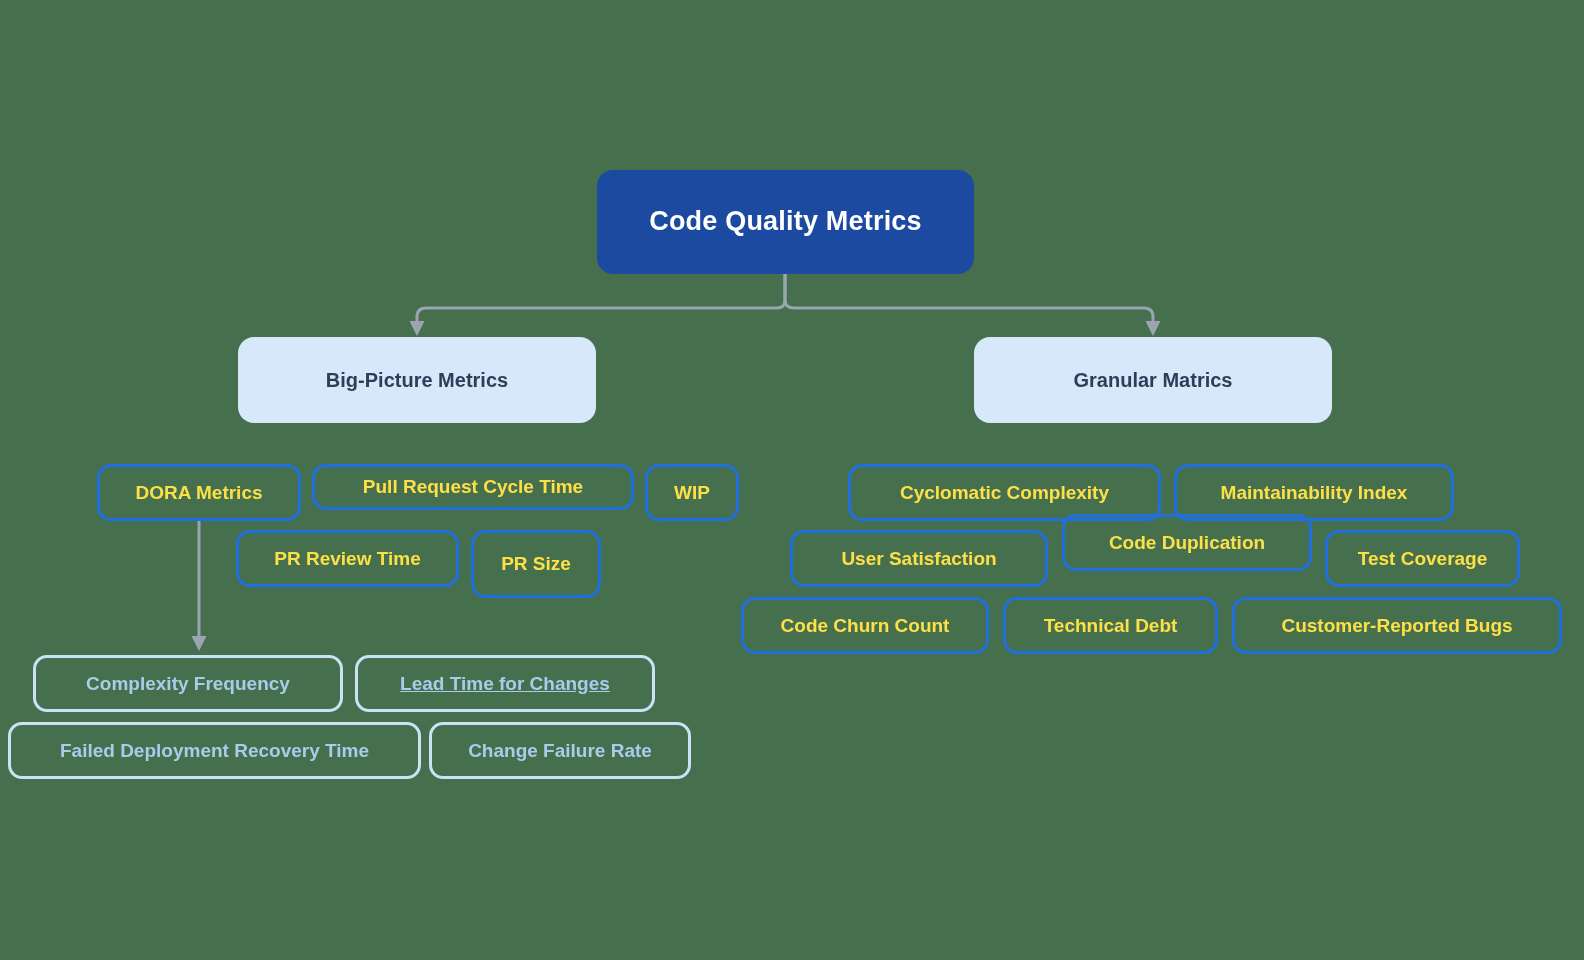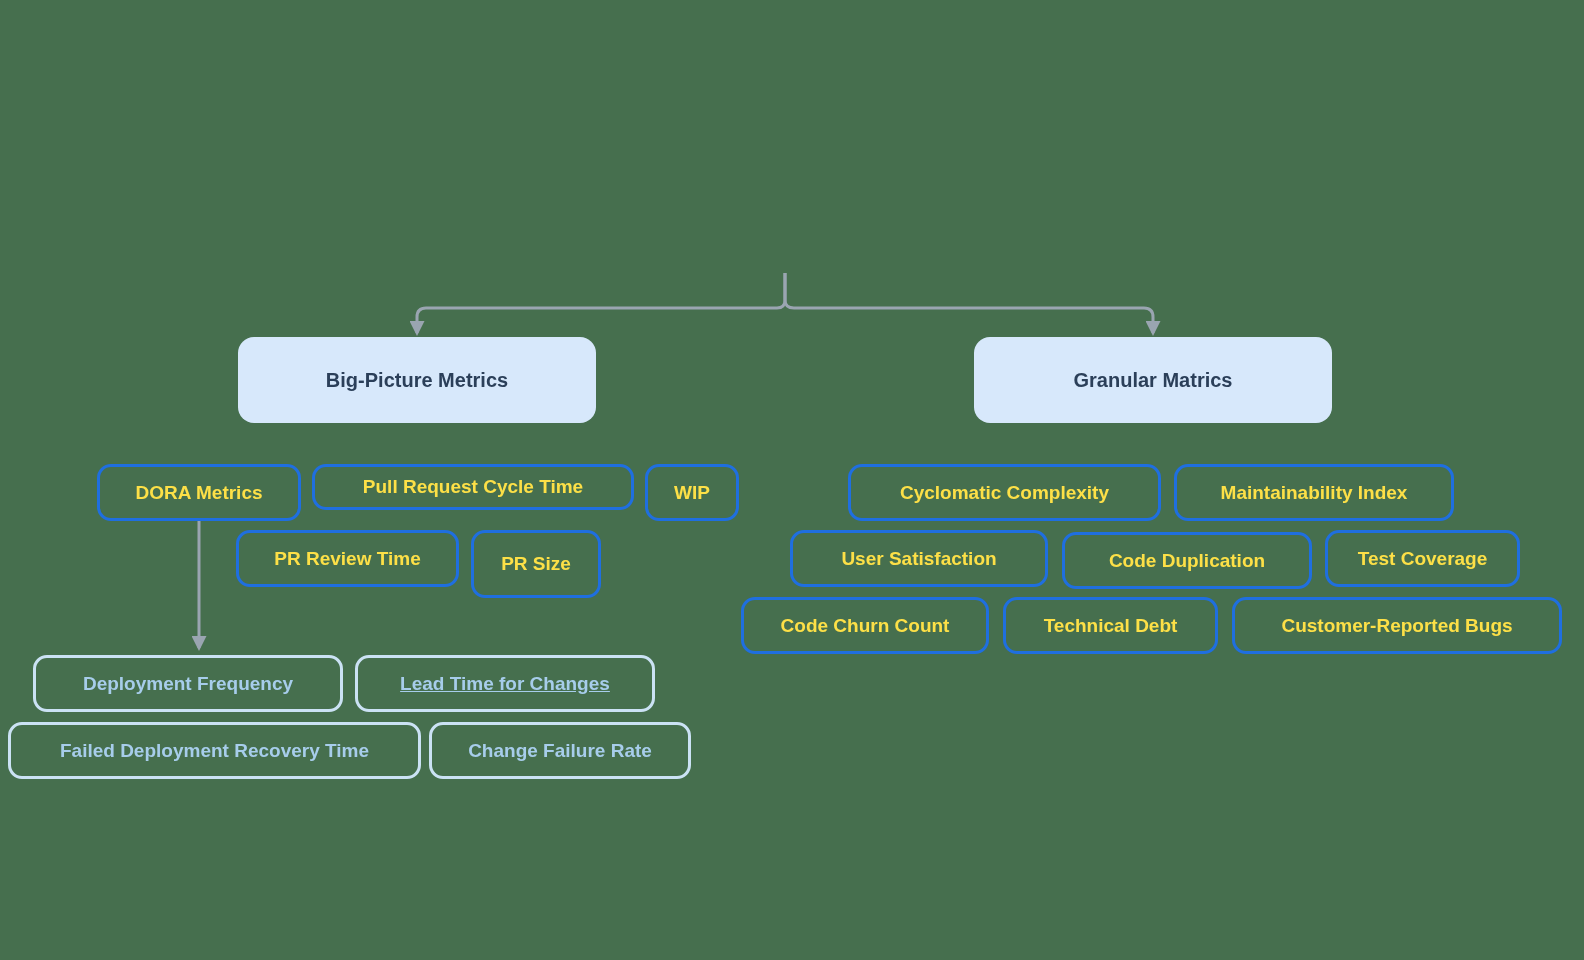--- a/index.html
+++ b/index.html
@@ -84,20 +84,23 @@
       </marker>
     </defs>
 
     <path d="M 785 273 L 785 300 Q 785 308 777 308 L 426 308 Q 417 308 417 317 L 417 333" fill="none" stroke="#9aa5b1" stroke-width="3" marker-end="url(#arrow)"></path>
 
     <path d="M 785 273 L 785 300 Q 785 308 794 308 L 1144 308 Q 1153 308 1153 317 L 1153 333" fill="none" stroke="#9aa5b1" stroke-width="3" marker-end="url(#arrow)"></path>
 
     <path d="M 199 521 L 199 648" fill="none" stroke="#9aa5b1" stroke-width="3" marker-end="url(#arrow)"></path>
   </svg>
 
+  <div class="node root" style="left:597px; top:170px; width:377px; height:104px;">
+    <span>Code Quality Metrics</span>
+  </div>
 
   <div class="node branch" style="left:238px; top:337px; width:358px; height:86px;">
     <span>Big-Picture Metrics</span>
   </div>
 
   <div class="node branch" style="left:974px; top:337px; width:358px; height:86px;">
     <span>Granular Matrics</span>
   </div>
 
   <div class="node leaf" style="left:97px; top:464px; width:204px; height:57px;">
@@ -114,21 +117,21 @@
 
   <div class="node leaf" style="left:236px; top:530px; width:223px; height:57px;">
     <span>PR Review Time</span>
   </div>
 
   <div class="node leaf" style="left:471px; top:530px; width:130px; height:68px;align-items:center;">
     <span>PR Size</span>
   </div>
 
   <div class="node pale" style="left:33px; top:655px; width:310px; height:57px;">
-    <span>Deployment Frequency</span>
+    <span>Complexity Frequency</span>
   </div>
 
   <div class="node pale" style="left:355px; top:655px; width:300px; height:57px;text-decoration:underline;">
     <span>Lead Time for Changes</span>
   </div>
 
   <div class="node pale" style="left:8px; top:722px; width:413px; height:57px;">
     <span>Failed Deployment Recovery Time</span>
   </div>
 
@@ -141,21 +144,21 @@
   </div>
 
   <div class="node leaf" style="left:1174px; top:464px; width:280px; height:57px;">
     <span>Maintainability Index</span>
   </div>
 
   <div class="node leaf" style="left:790px; top:530px; width:258px; height:57px;">
     <span>User Satisfaction</span>
   </div>
 
-  <div class="node leaf" style="left:1062px; top:532px; width:250px; height:57px;">
+  <div class="node leaf" style="left:1062px; top:514px; width:250px; height:57px;">
     <span>Code Duplication</span>
   </div>
 
   <div class="node leaf" style="left:1325px; top:530px; width:195px; height:57px;">
     <span>Test Coverage</span>
   </div>
 
   <div class="node leaf" style="left:741px; top:597px; width:248px; height:57px;">
     <span>Code Churn Count</span>
   </div>

